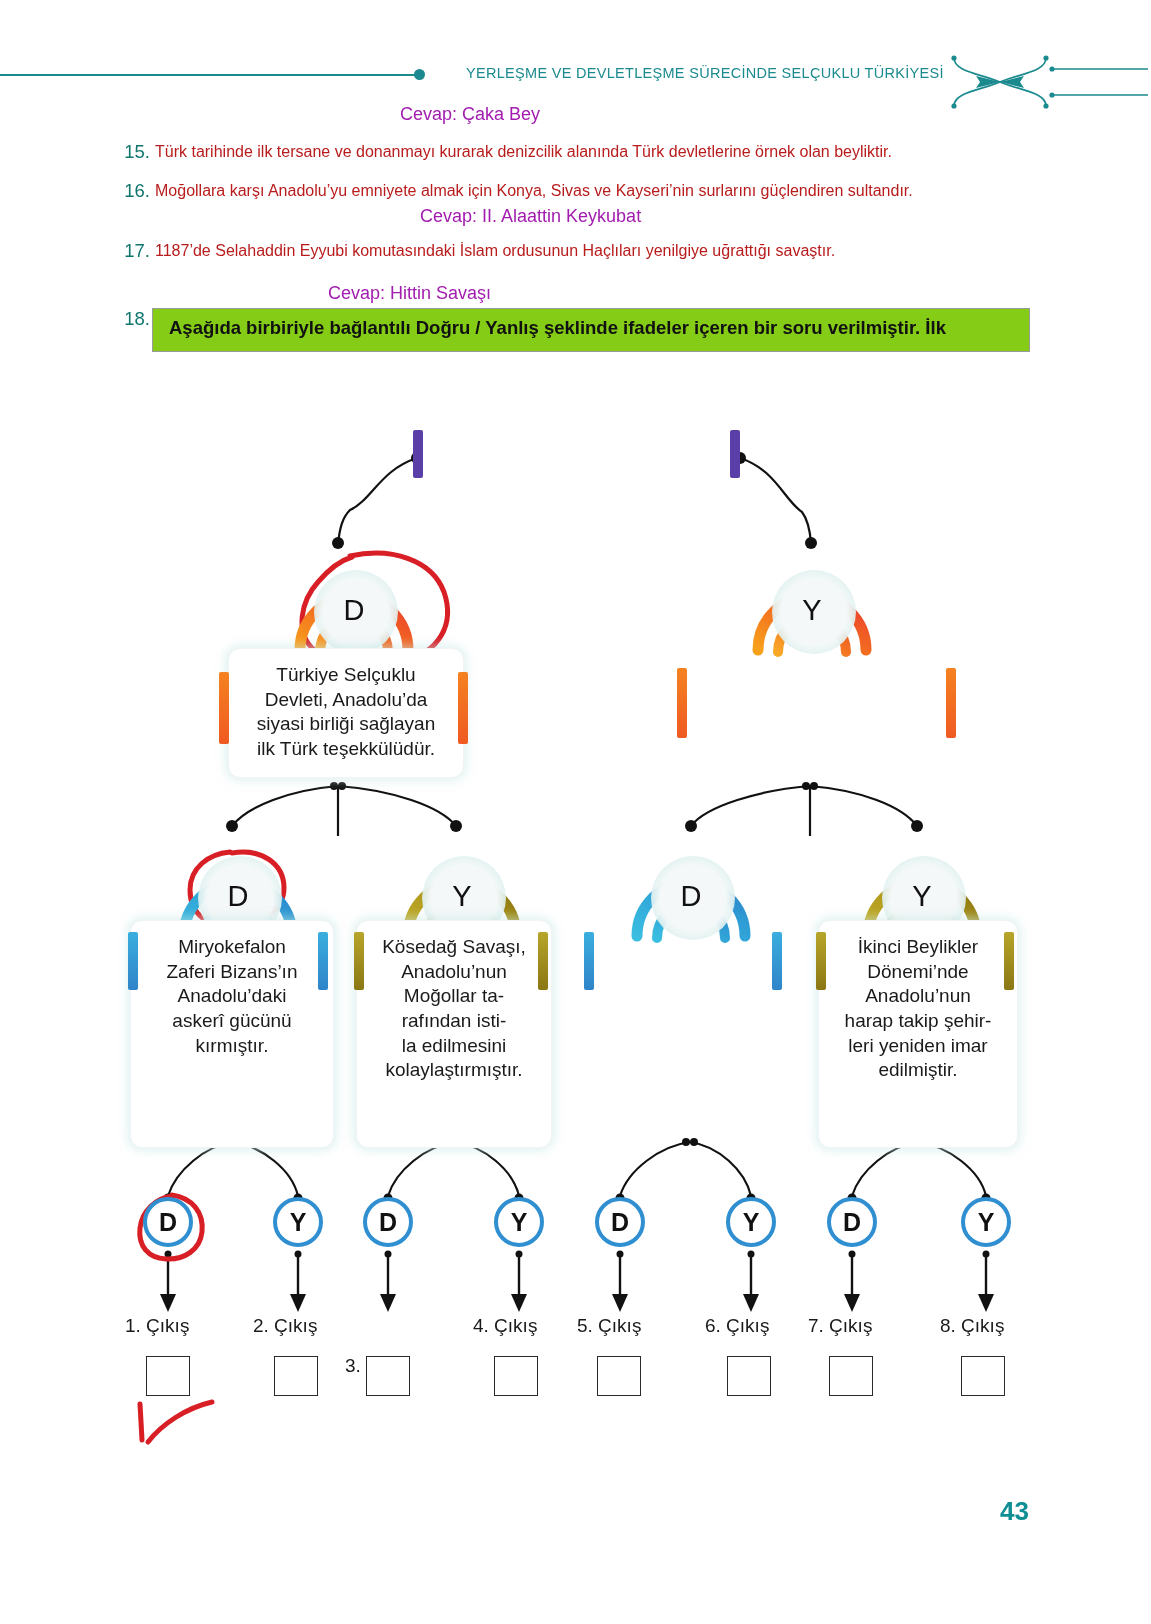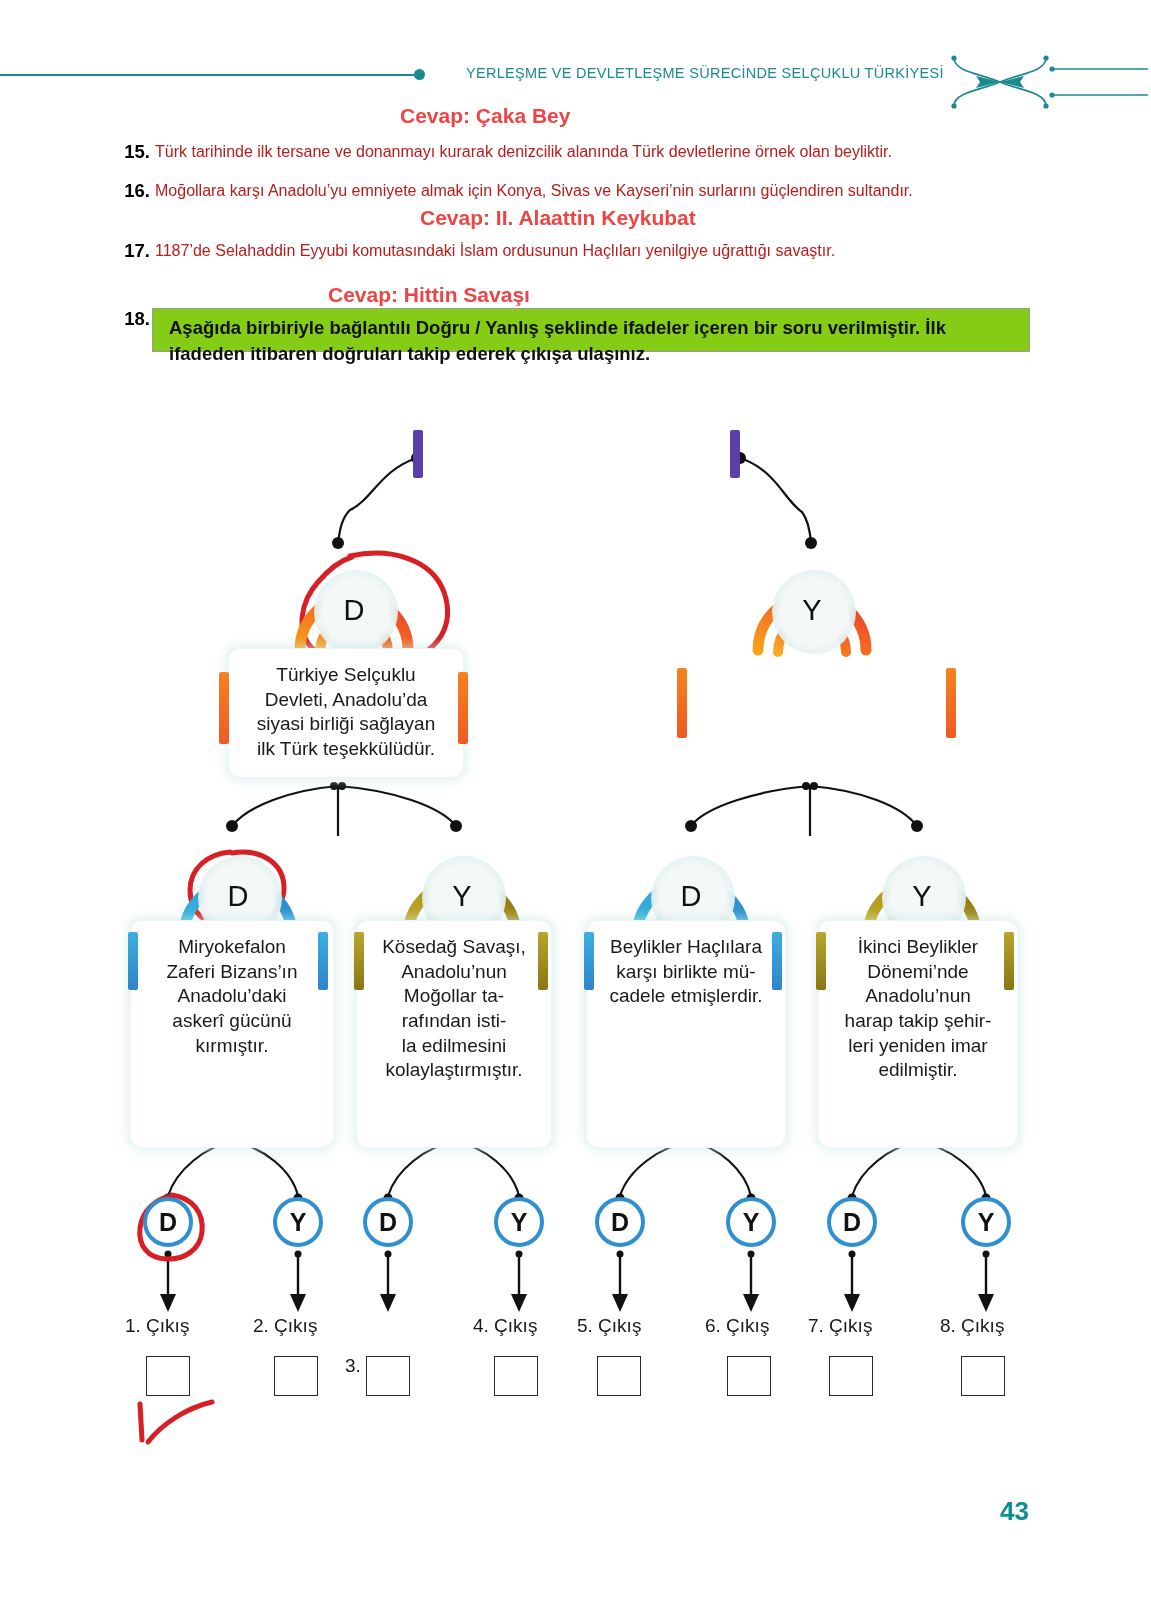--- a/index.html
+++ b/index.html
@@ -28,31 +28,31 @@
   .hdr-title {
     position: absolute; left: 466px; top: 7px;
     font-size: 14.5px; letter-spacing: 0.3px;
     color: #1b8a8f; font-weight: 400; white-space: nowrap;
   }
   .hdr-deco { position: absolute; left: 948px; top: -8px; }
 
   
   .cevap {
     position: absolute;
-    color: #ef4444;
-    font-size: 21px;
-    font-weight: 700;
+    color: #a21caf;
+    font-size: 18px;
+    font-weight: 400;
     white-space: nowrap;
   }
 
   
   .qnum {
     position: absolute;
-    color: #000000;
-    font-weight: bold;
+    color: #0f766e;
+    font-weight: normal;
     font-size: 18.5px;
     text-align: right;
     width: 42px;
   }
   .qtext {
     position: absolute;
     font-size: 16px;
     line-height: 1.5;
     color: #b91c1c;
   }
@@ -184,21 +184,20 @@
 <div class="qtext" style="left:155px; top:179px; width:880px;">Moğollara karşı Anadolu’yu emniyete almak için Konya, Sivas ve Kayseri’nin surlarını güçlendiren sultandır.</div>
 <div class="cevap" style="left:420px; top:206px;">Cevap: II. Alaattin Keykubat</div>
 
 <div class="qnum" style="left:108px; top:240px;">17.</div>
 <div class="qtext" style="left:155px; top:239px; width:890px;">1187’de Selahaddin Eyyubi komutasındaki İslam ordusunun Haçlıları yenilgiye uğrattığı savaştır.</div>
 <div class="cevap" style="left:328px; top:283px;">Cevap: Hittin Savaşı</div>
 
 <div class="qnum" style="left:108px; top:308px;">18.</div>
 <div class="q18-box">
   <p>Aşağıda birbiriyle bağlantılı Doğru / Yanlış şeklinde ifadeler içeren bir soru verilmiştir. İlk</p>
-  <p>ifadeden itibaren doğruları takip ederek çıkışa ulaşınız.</p>
 </div>
 
 <div class="flow">
 
   <svg class="flow-svg">
     <g fill="none" stroke="#111" stroke-width="2.2">
 
       <path d="M417,458 C380,470 372,500 350,510 C342,518 340,528 338,543"></path>
 
       <path d="M740,458 C776,470 784,500 802,512 C808,520 810,530 811,543"></path>
@@ -414,27 +413,20 @@
       <span>Anadolu’nun</span><br>
       <span>Moğollar ta-</span><br>
       <span>rafından isti-</span><br>
       <span>la edilmesini</span><br>
       <span>kolaylaştırmıştır.</span>
     </div>
   </div>
   <div class="bar bar-olive" style="left:354px; top:932px; height:58px;"></div>
   <div class="bar bar-olive" style="left:538px; top:932px; height:58px;"></div>
 
-  <div class="card" style="left:586px; top:920px; width:200px; height:228px;">
-    <div class="txt" style="width:180px;">
-      <span>Beylikler Haçlılara</span><br>
-      <span>karşı birlikte mü-</span><br>
-      <span>cadele etmişlerdir.</span>
-    </div>
-  </div>
   <div class="bar bar-blue" style="left:584px; top:932px; height:58px;"></div>
   <div class="bar bar-blue" style="left:772px; top:932px; height:58px;"></div>
 
   <div class="card" style="left:818px; top:920px; width:200px; height:228px;">
     <div class="txt" style="width:180px;">
       <span>İkinci Beylikler</span><br>
       <span>Dönemi’nde</span><br>
       <span>Anadolu’nun</span><br>
       <span>harap takip şehir-</span><br>
       <span>leri yeniden imar</span><br>

